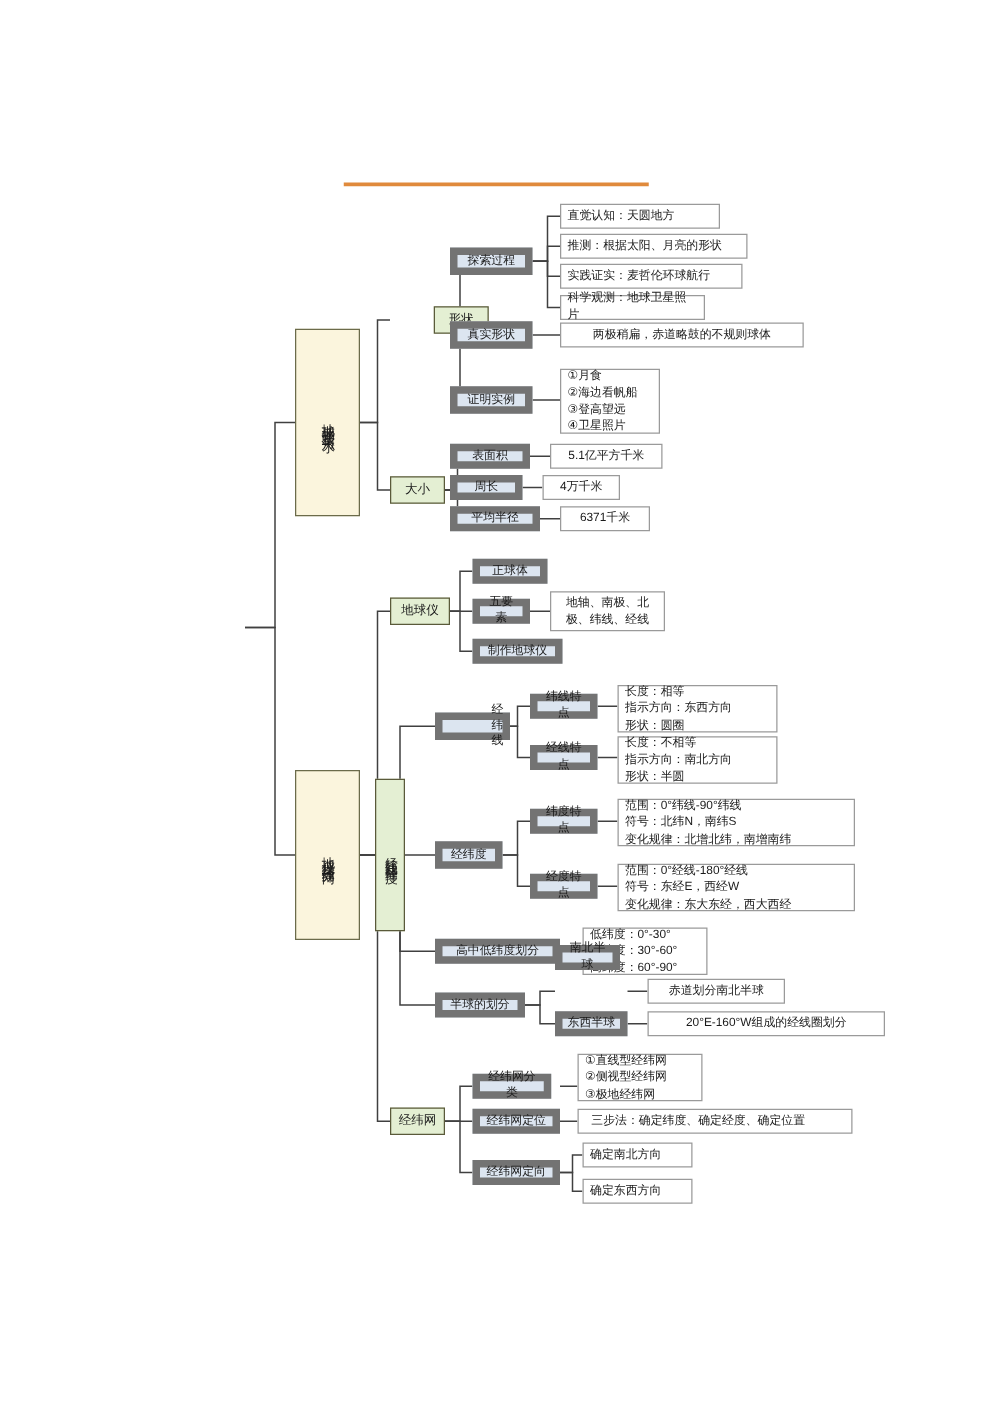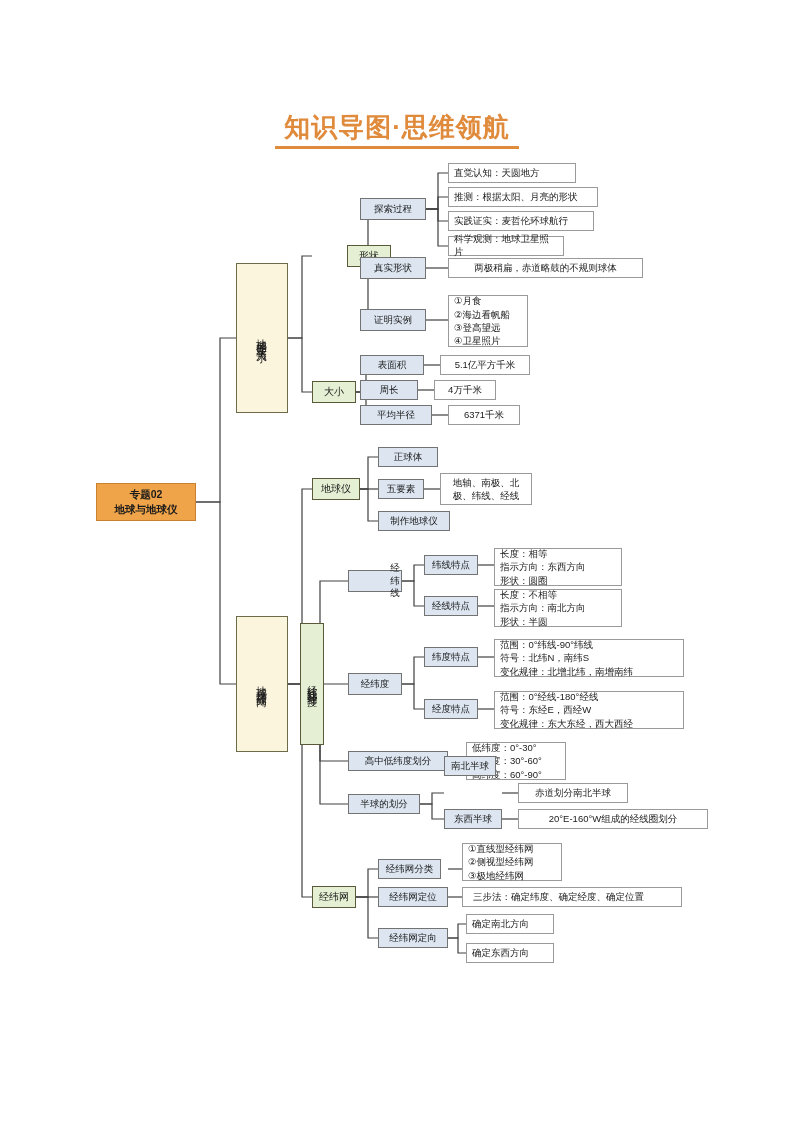--- a/index.html
+++ b/index.html
@@ -39,35 +39,34 @@
     writing-mode:vertical-rl;text-orientation:upright;
     letter-spacing:2px;font-size:10.5px;padding:4px 2px;
   }
   
   .n-l2{background:#E4EFD3;border:1px solid #5a5a3a;font-size:10px;}
   .n-l2v{
     background:#E4EFD3;border:1px solid #5a5a3a;font-size:10px;
     writing-mode:vertical-rl;text-orientation:upright;letter-spacing:2px;padding:4px 2px;
   }
   
-  .n-l3{background:#DCE5F0;border:1px solid #737373;font-size:9.5px;}
+  .n-l3{background:#DCE5F0;border:6px solid #737373;font-size:9.5px;}
   
   .n-leaf{
     background:#ffffff;border:1px solid #9a9a9a;font-size:9.5px;
     justify-content:flex-start;text-align:left;padding:2px 5px;
   }
   .n-leaf.center{justify-content:center;text-align:center;}
   .multi{white-space:pre-line;line-height:1.42;}
 </style>
 </head>
 <body>
 
 <div id="page">
 
-  <div class="title">知识导图·思维领航</div>
   <div class="title-underline"></div>
 
   <svg id="wires" viewBox="0 0 794 1123">
     <g fill="none" stroke="#404040" stroke-width="1.2">
 
       <path d="M196,502 H220 V338 H236"></path>
       <path d="M196,502 H220 V684 H236"></path>
 
       <path d="M288,338 H302 V256 H312"></path>
       <path d="M288,338 H302 V392 H312"></path>
@@ -129,22 +128,20 @@
       <path d="M356,897 H368 V897 H378"></path>
       <path d="M356,897 H368 V938 H378"></path>
       <path d="M448,869 H462"></path>
       <path d="M448,897 H462"></path>
 
       <path d="M448,938 H458 V924 H466"></path>
       <path d="M448,938 H458 V953 H466"></path>
     </g>
   </svg>
 
-  <div class="node n-root multi" style="left:96px;top:483px;width:100px;height:38px;">专题02
-地球与地球仪</div>
 
   <div class="node n-l1" style="left:236px;top:263px;width:52px;height:150px;">地球的形状与大小</div>
 
   <div class="node n-l2" style="left:312px;top:245px;width:44px;height:22px;margin-left:35px;">形状</div>
   <div class="node n-l2" style="left:312px;top:381px;width:44px;height:22px;">大小</div>
 
   <div class="node n-l3" style="left:360px;top:198px;width:66px;height:22px;">探索过程</div>
   <div class="node n-l3" style="left:360px;top:257px;width:66px;height:22px;">真实形状</div>
   <div class="node n-l3" style="left:360px;top:309px;width:66px;height:22px;">证明实例</div>
 

